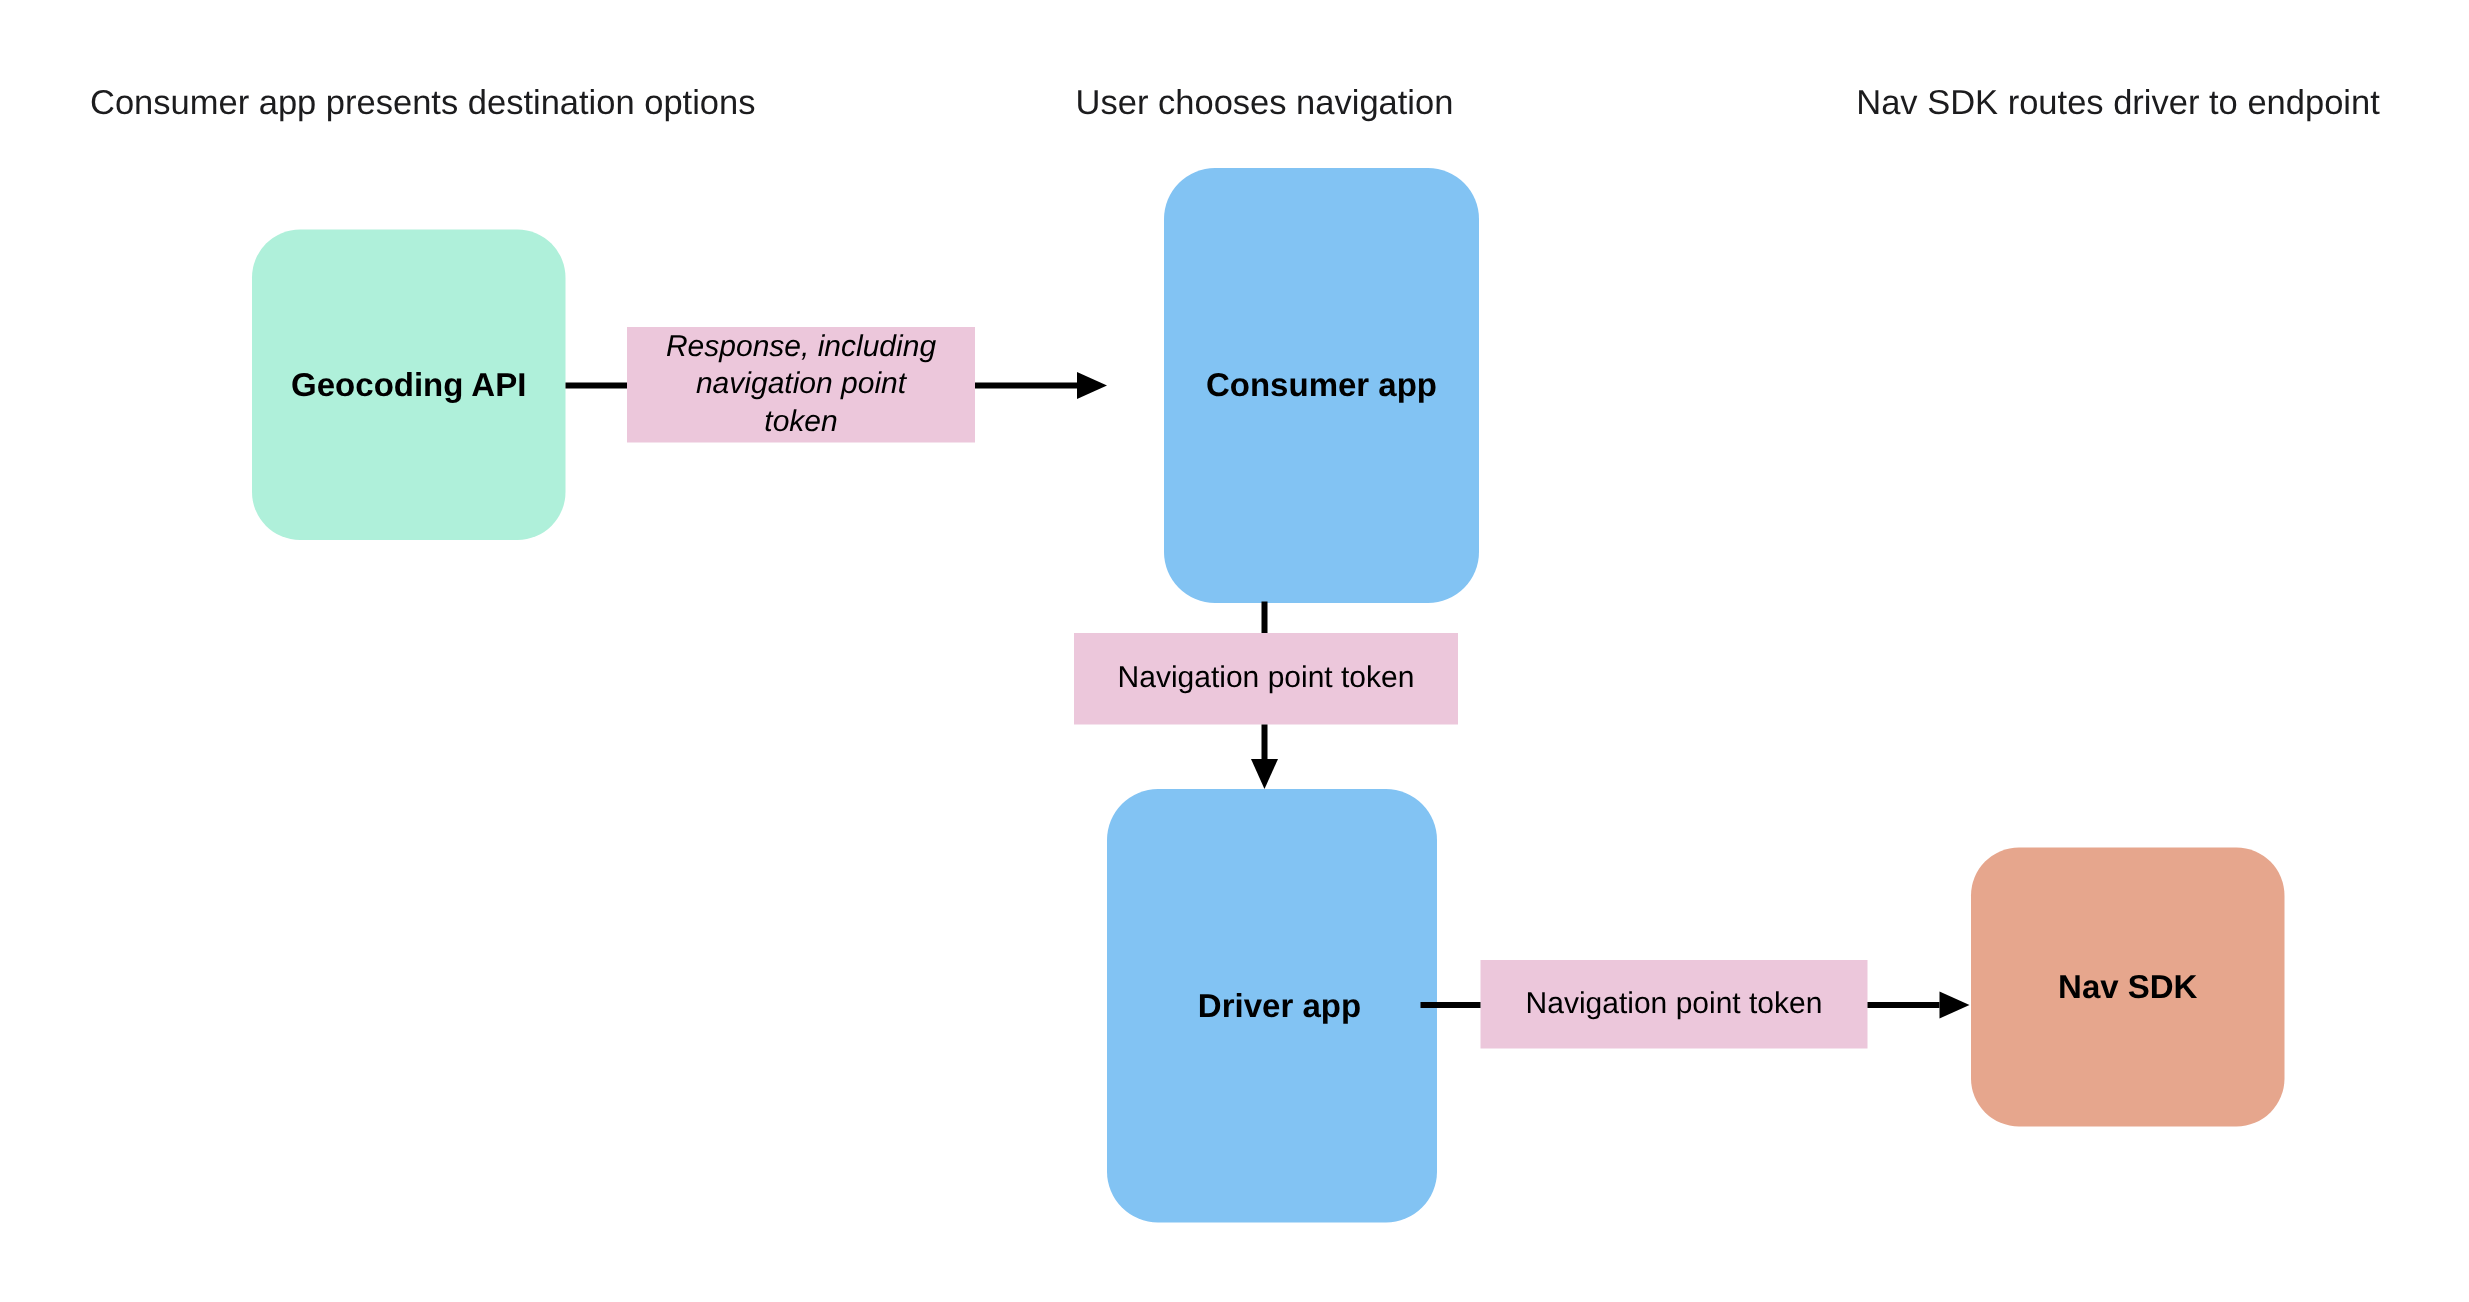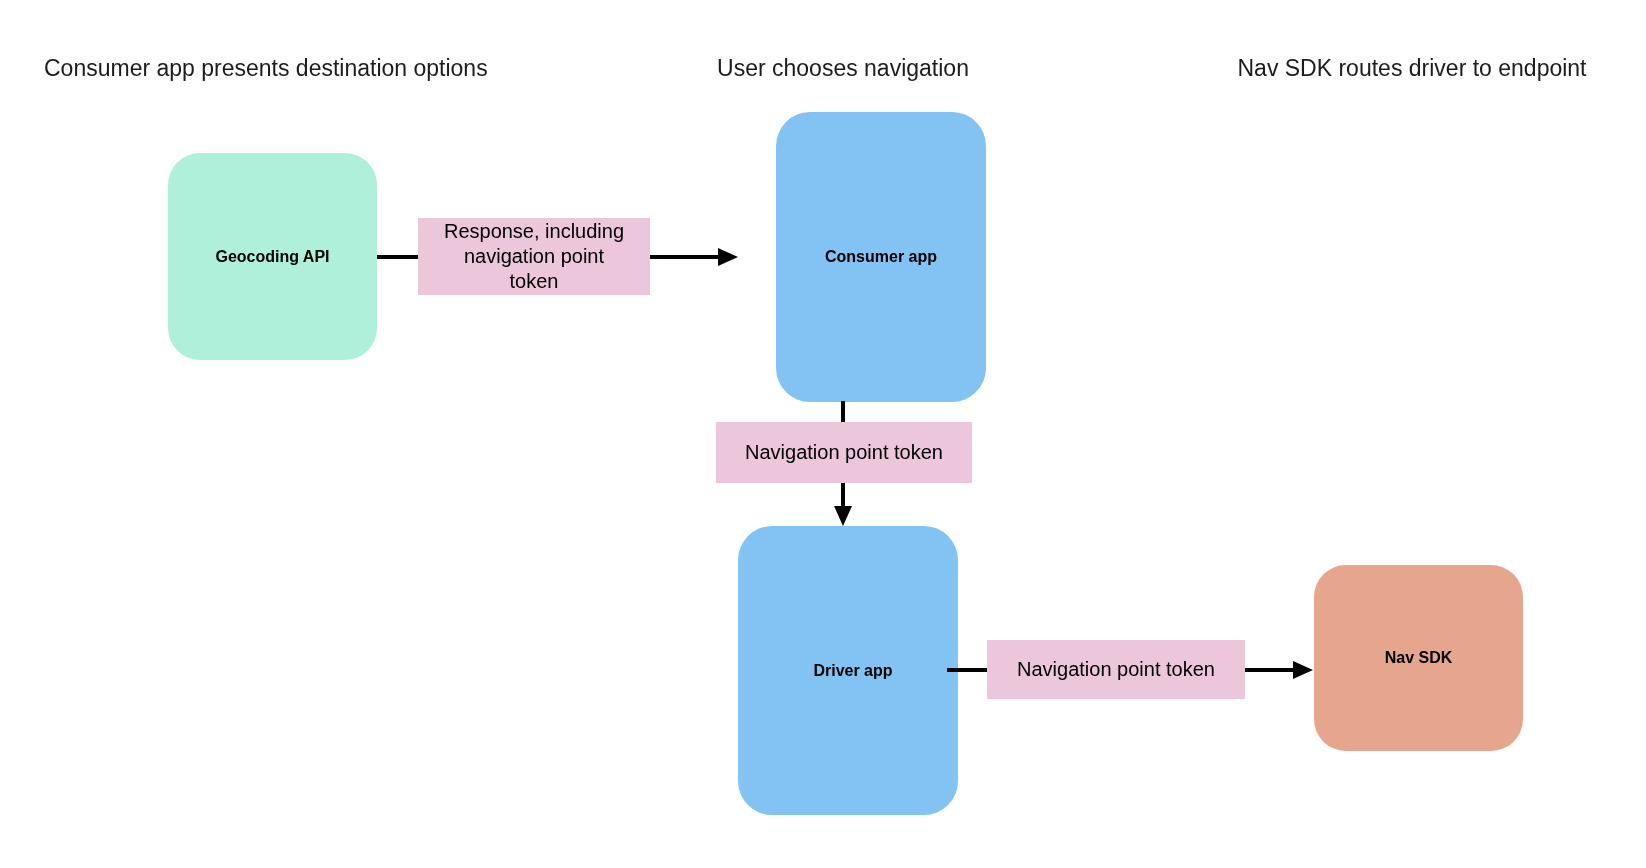--- a/index.html
+++ b/index.html
@@ -23,42 +23,42 @@
     color: #1c1c1e;
     white-space: nowrap;
   }
   .section-header.centered { transform: translateX(-50%); }
   .node {
     position: absolute;
     display: flex;
     align-items: center;
     justify-content: center;
     text-align: center;
-    font-size: 16px;
+    font-size: 22px;
     font-weight: bold;
     color: #000000;
   }
   .node-rounded-sq { border-radius: 32px; }
   .node-rounded-tall { border-radius: 34px; }
   #node-geocoding-api { left: 168px; top: 153px; width: 209px; height: 207px; }
   #node-consumer-app { left: 738px; top: 112px; width: 210px; height: 290px; }
   #node-driver-app   { left: 738px; top: 526px; width: 210px; height: 289px; padding-left: 10px; }
   #node-nav-sdk      { left: 1314px; top: 565px; width: 209px; height: 186px; }
   .edge-label {
     position: absolute;
     display: flex;
     align-items: center;
     justify-content: center;
     text-align: center;
     font-size: 20px;
     line-height: 25px;
     color: #000000;
     white-space: pre-line;
   }
-  #edge-label-response { left: 418px; top: 218px; width: 232px; height: 77px; }
+  #edge-label-response { left: 418px; top: 218px; width: 232px; height: 77px; font-style: italic; }
   #edge-label-consumer-driver { left: 716px; top: 422px; width: 256px; height: 61px; }
   #edge-label-driver-navsdk { left: 987px; top: 640px; width: 258px; height: 59px; }
   .connector-line { position: absolute; }
   #line-geo-to-label    { left: 377px; top: 255px; width: 41px; height: 4px; }
   #line-label-to-consumer { left: 650px; top: 255px; width: 70px; height: 4px; }
   #line-consumer-to-label { left: 841px; top: 401px; width: 4px; height: 21px; }
   #line-label-to-driver { left: 841px; top: 483px; width: 4px; height: 23px; }
   #line-driver-to-label { left: 947px; top: 668px; width: 40px; height: 4px; }
   #line-label-to-navsdk { left: 1245px; top: 668px; width: 48px; height: 4px; }
   .arrowhead { position: absolute; width: 0; height: 0; }
@@ -76,21 +76,21 @@
   }
   #arrowhead-consumer { left: 718px; top: 248px; }
   #arrowhead-driver   { left: 834px; top: 506px; }
   #arrowhead-navsdk   { left: 1293px; top: 661px; }
 </style>
 </head>
 <body>
 
 <div id="canvas">
 
-  <div class="section-header" style="left:44px;text-align:center;">Consumer app presents destination options</div>
+  <div class="section-header" style="left:60px;text-align:center;">Consumer app presents destination options</div>
   <div class="section-header centered" style="left:843px;">User chooses navigation</div>
   <div class="section-header centered" style="left:1412px;">Nav SDK routes driver to endpoint</div>
 
   <div class="node node-rounded-sq" id="node-geocoding-api" style="background-color: rgb(175, 240, 218);">Geocoding API</div>
 
   <div class="node node-rounded-tall" id="node-consumer-app" style="background-color: rgb(130, 195, 243); margin-left: 38px;">Consumer app</div>
 
   <div class="node node-rounded-tall" id="node-driver-app" style="background-color: rgb(130, 195, 243);">Driver app</div>
 
   <div class="node node-rounded-sq" id="node-nav-sdk" style="background-color: rgb(230, 166, 141);">Nav SDK</div>

